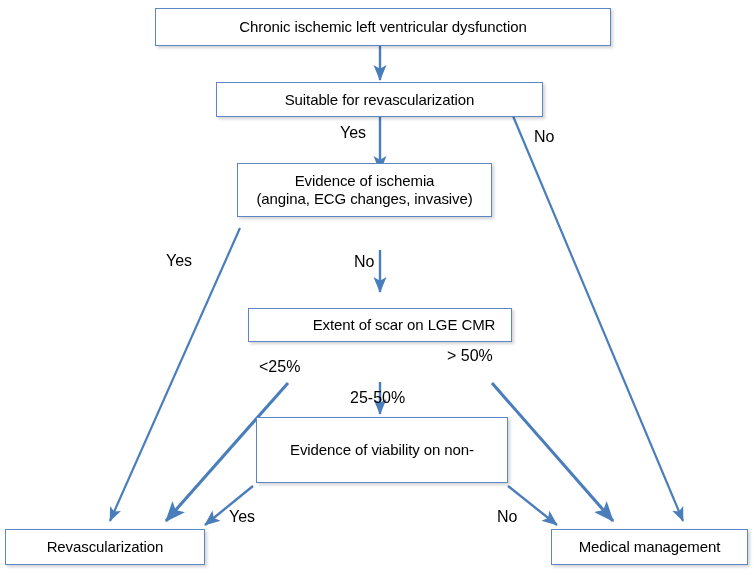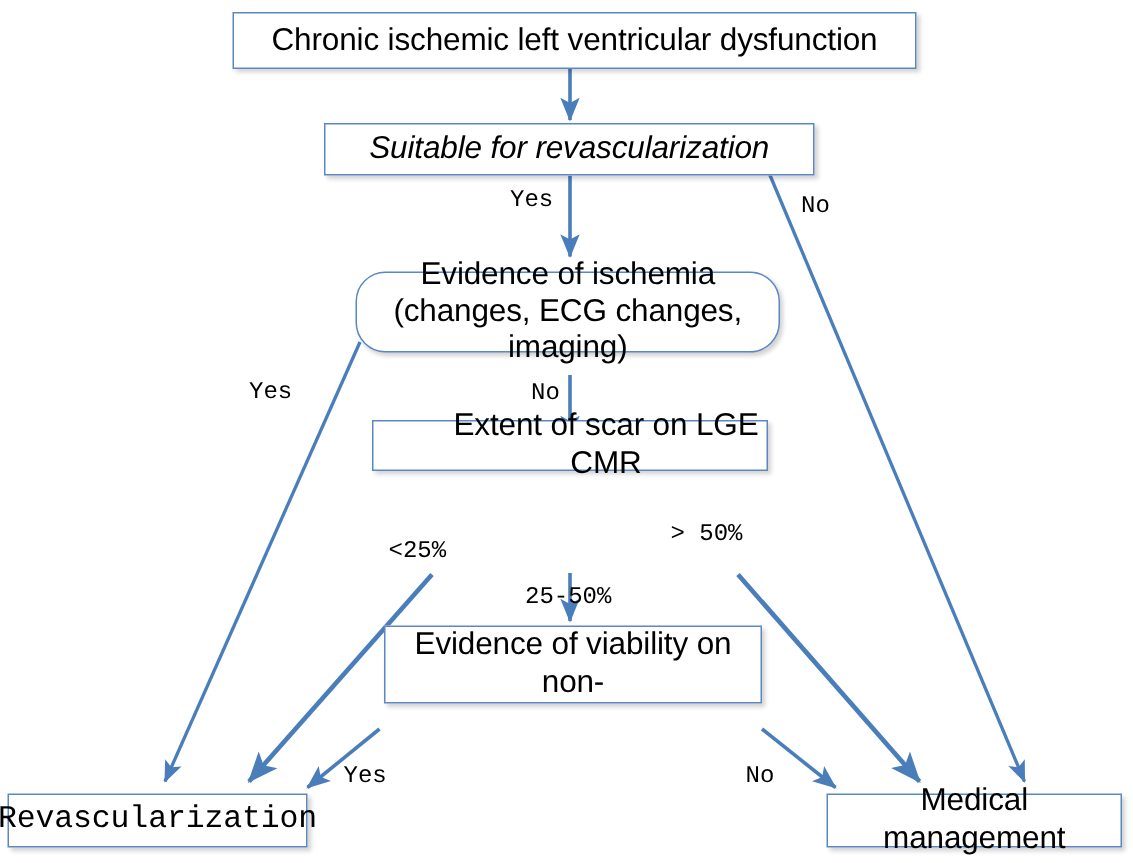--- a/index.html
+++ b/index.html
@@ -26,33 +26,32 @@
     position: absolute;
     box-sizing: border-box;
     border: 1px solid #5b87c5;
     background: #ffffff;
     color: #000000;
     display: flex;
     align-items: center;
     justify-content: center;
     text-align: center;
     line-height: 1.18;
-    font-size: 21px;
+    font-size: 15px;
     letter-spacing: -0.1px;
     box-shadow: 2px 2px 3px rgba(0,0,0,0.18);
     z-index: 3;
   }
   .node span { display: block; padding: 0 4px; }
   .edge-label {
     position: absolute;
     font-size: 16px;
     color: #000000;
     white-space: nowrap;
     z-index: 4;
-    font-family: Liberation Mono, monospace;
   }
 </style>
 </head>
 <body>
 
 <div id="canvas">
 
   <svg id="edges" viewBox="0 0 755 575" width="755" height="575" xmlns="http://www.w3.org/2000/svg">
     <defs>
       <marker id="ah" markerWidth="9" markerHeight="9" refX="6.2" refY="3.1" orient="auto" markerUnits="strokeWidth">
@@ -78,38 +77,38 @@
 
     <line x1="253" y1="486" x2="205" y2="525" stroke="#4a7ebb" stroke-width="2.4" marker-end="url(#ah)"></line>
 
     <line x1="508" y1="486" x2="557" y2="525" stroke="#4a7ebb" stroke-width="2.4" marker-end="url(#ah)"></line>
   </svg>
 
   <div class="node" style="left:155px; top:8px; width:456px; height:38px;">
     <span>Chronic ischemic left ventricular dysfunction</span>
   </div>
 
-  <div class="node" style="left:216px; top:82px; width:327px; height:35px;font-style:italic;">
+  <div class="node" style="left:216px; top:82px; width:327px; height:35px;">
     <span>Suitable for revascularization</span>
   </div>
 
-  <div class="node" style="left:237px; top:181px; width:283px; height:54px; flex-direction:column;border-radius:20px;">
+  <div class="node" style="left:237px; top:163px; width:255px; height:54px; flex-direction:column;">
     <span>Evidence of ischemia</span>
-    <span>(changes, ECG changes, imaging)</span>
+    <span>(angina, ECG changes, invasive)</span>
   </div>
 
-  <div class="node" style="left:248px; top:280px; width:264px; height:34px;padding-left:48px;">
+  <div class="node" style="left:248px; top:308px; width:264px; height:34px;padding-left:48px;">
     <span>Extent of scar on LGE CMR</span>
   </div>
 
-  <div class="node" style="left:256px; top:417px; width:252px; height:52px; flex-direction:column;">
+  <div class="node" style="left:256px; top:417px; width:252px; height:66px; flex-direction:column;">
     <span>Evidence of viability on non-</span>
   </div>
 
-  <div class="node" style="left:5px; top:529px; width:200px; height:36px;font-family:Liberation Mono, monospace;">
+  <div class="node" style="left:5px; top:529px; width:200px; height:36px;">
     <span>Revascularization</span>
   </div>
 
   <div class="node" style="left:551px; top:529px; width:197px; height:36px;text-align:center;">
     <span>Medical management</span>
   </div>
 
   <div class="edge-label" style="left:340px; top:124px;">Yes</div>
 
   <div class="edge-label" style="left:534px; top:128px;">No</div>

